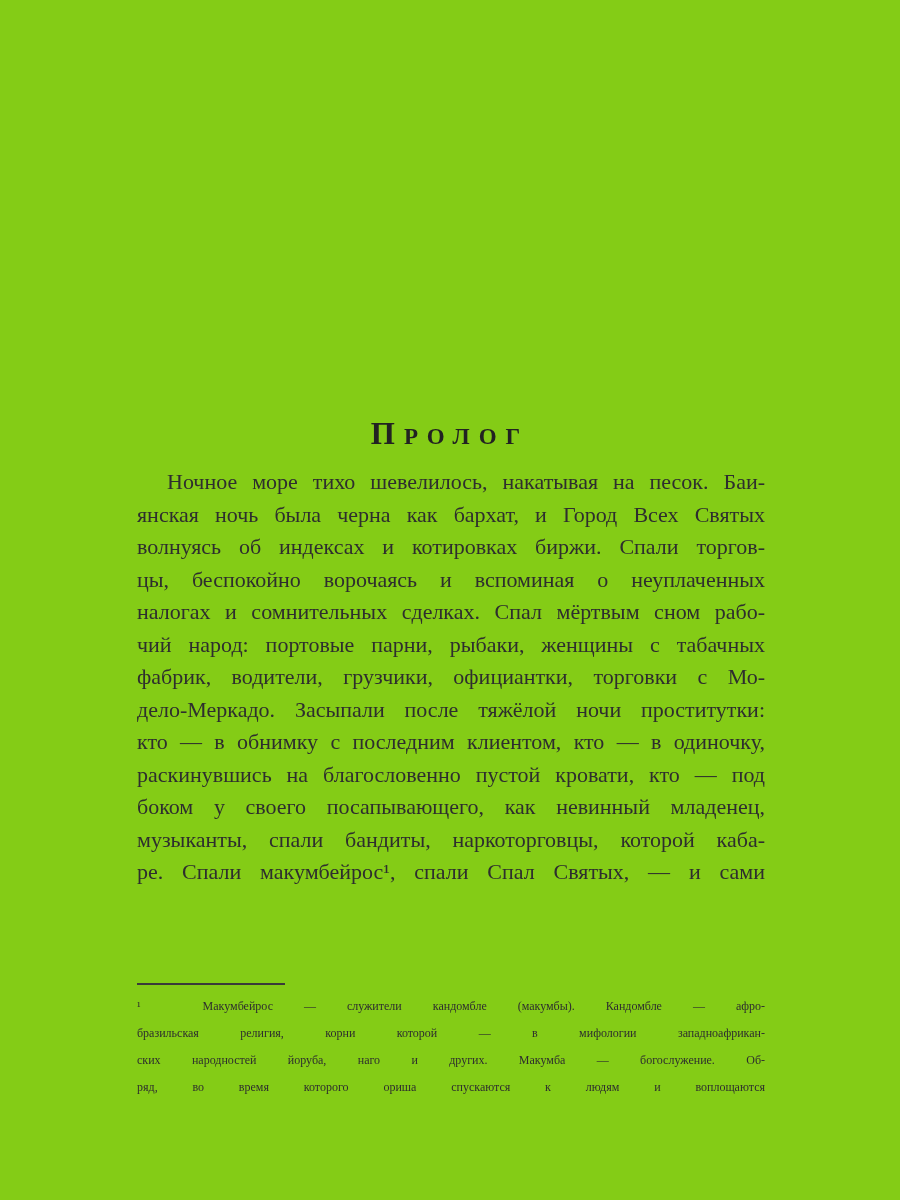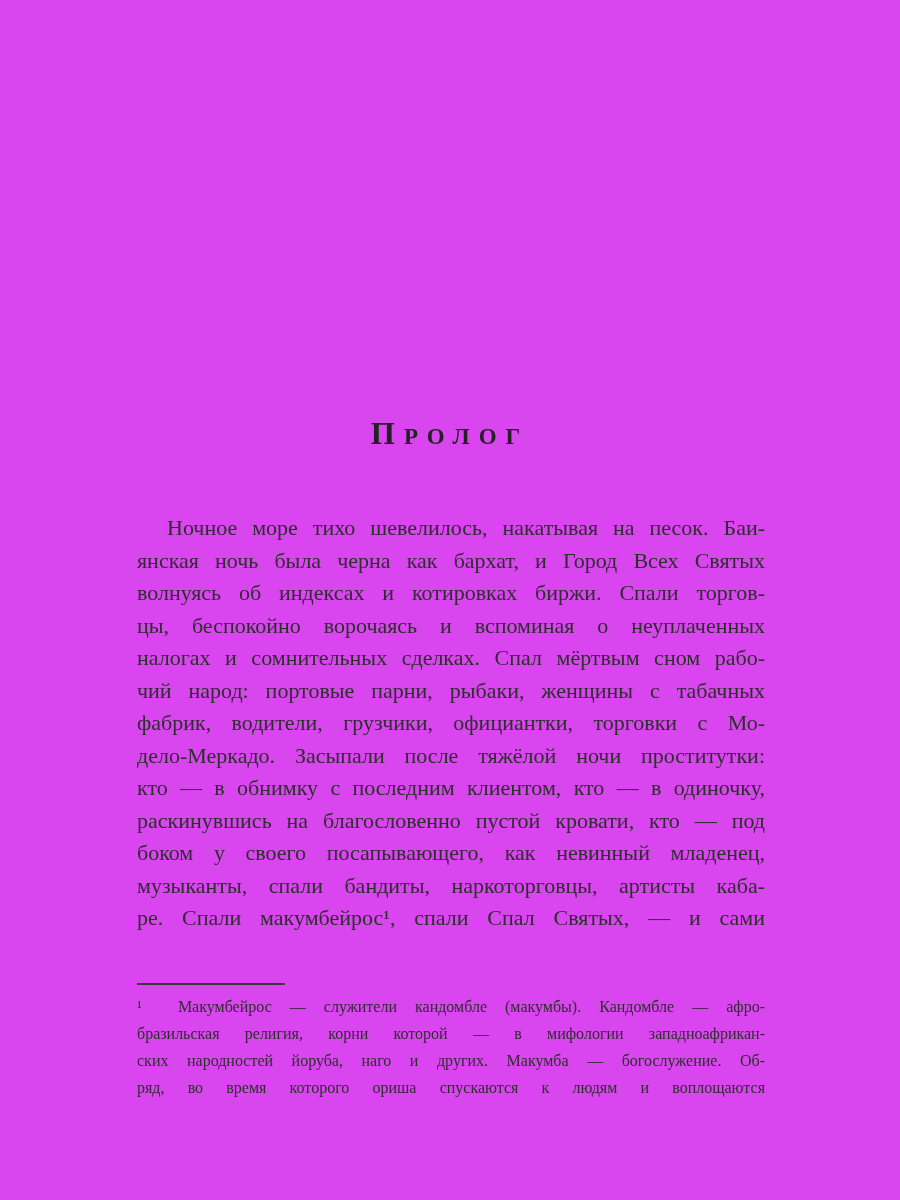--- a/index.html
+++ b/index.html
@@ -2,42 +2,42 @@
 <html><head>
 <meta charset="utf-8">
 <style>
   * { margin: 0; padding: 0; box-sizing: border-box; }
   html, body { background: #ffffff; }
   .page {
     position: relative;
     width: 900px;
     height: 1200px;
     margin: 0 auto;
-    background: #d946ef;
+    background: #84cc16;
     font-family: "Liberation Serif", "DejaVu Serif", serif;
     color: #2e2e2e;
     overflow: hidden;
   }
   .chapter-title {
     position: absolute;
     top: 417px;
     left: 0;
     width: 100%;
     text-align: center;
     font-weight: bold;
     color: #222222;
     letter-spacing: 9px;
     line-height: 1;
     white-space: nowrap;
   }
   .chapter-title .initial { font-size: 31px; }
   .chapter-title .rest   { font-size: 23px; }
   .body-text {
     position: absolute;
-    top: 512px;
+    top: 466px;
     left: 137px;
     width: 628px;
     font-size: 22px;
   }
   .body-text .line {
     height: 32.5px;
     line-height: 32.5px;
     text-align: justify;
     text-align-last: justify;
     overflow: hidden;
@@ -49,21 +49,21 @@
     left: 137px;
     width: 148px;
     border: none;
     border-top: 2px solid #3a3a3a;
   }
   .footnote {
     position: absolute;
     top: 993px;
     left: 137px;
     width: 628px;
-    font-size: 16px;
+    font-size: 12px;
   }
   .footnote .fline {
     height: 27px;
     line-height: 27px;
     text-align: justify;
     text-align-last: justify;
     overflow: hidden;
   }
   .footnote .fline.last {
     text-align-last: left;
@@ -81,21 +81,21 @@
     <p class="line">янская ночь была черна как бархат, и Город Всех Святых</p>
     <p class="line">волнуясь об индексах и котировках биржи. Спали торгов-</p>
     <p class="line">цы, беспокойно ворочаясь и вспоминая о неуплаченных</p>
     <p class="line">налогах и сомнительных сделках. Спал мёртвым сном рабо-</p>
     <p class="line">чий народ: портовые парни, рыбаки, женщины с табачных</p>
     <p class="line">фабрик, водители, грузчики, официантки, торговки с Мо-</p>
     <p class="line">дело-Меркадо. Засыпали после тяжёлой ночи проститутки:</p>
     <p class="line">кто — в обнимку с последним клиентом, кто — в одиночку,</p>
     <p class="line">раскинувшись на благословенно пустой кровати, кто — под</p>
     <p class="line">боком у своего посапывающего, как невинный младенец,</p>
-    <p class="line">музыканты, спали бандиты, наркоторговцы, артисты каба-</p>
+    <p class="line">музыканты, спали бандиты, наркоторговцы, которой каба-</p>
     <p class="line">ре. Спали макумбейрос¹, спали Спал Святых, — и сами</p>
   </div>
 
   <hr class="footnote-sep">
 
   <div class="footnote">
     <p class="fline">¹&nbsp;&nbsp;Макумбейрос — служители кандомбле (макумбы). Кандомбле — афро-</p>
     <p class="fline">бразильская религия, корни которой — в мифологии западноафрикан-</p>
     <p class="fline">ских народностей йоруба, наго и других. Макумба — богослужение. Об-</p>
     <p class="fline">ряд, во время которого ориша спускаются к людям и воплощаются</p>

